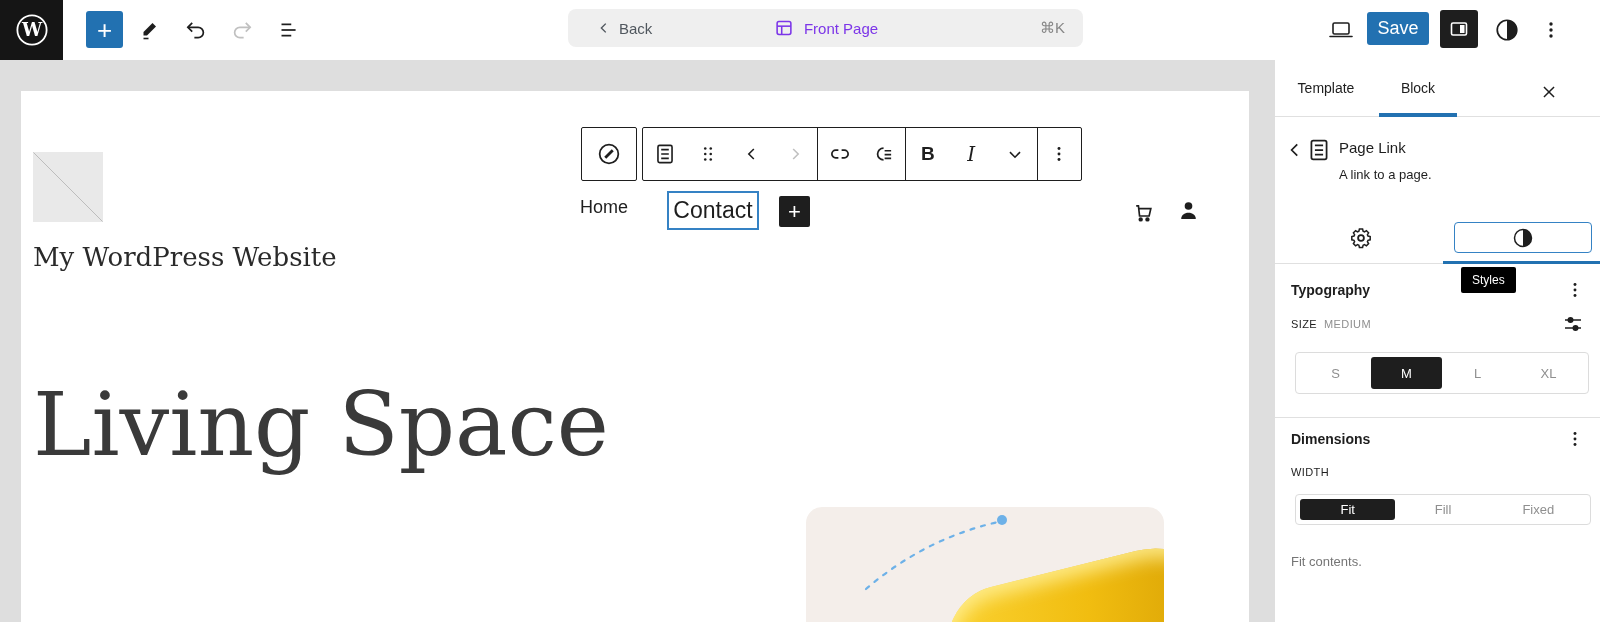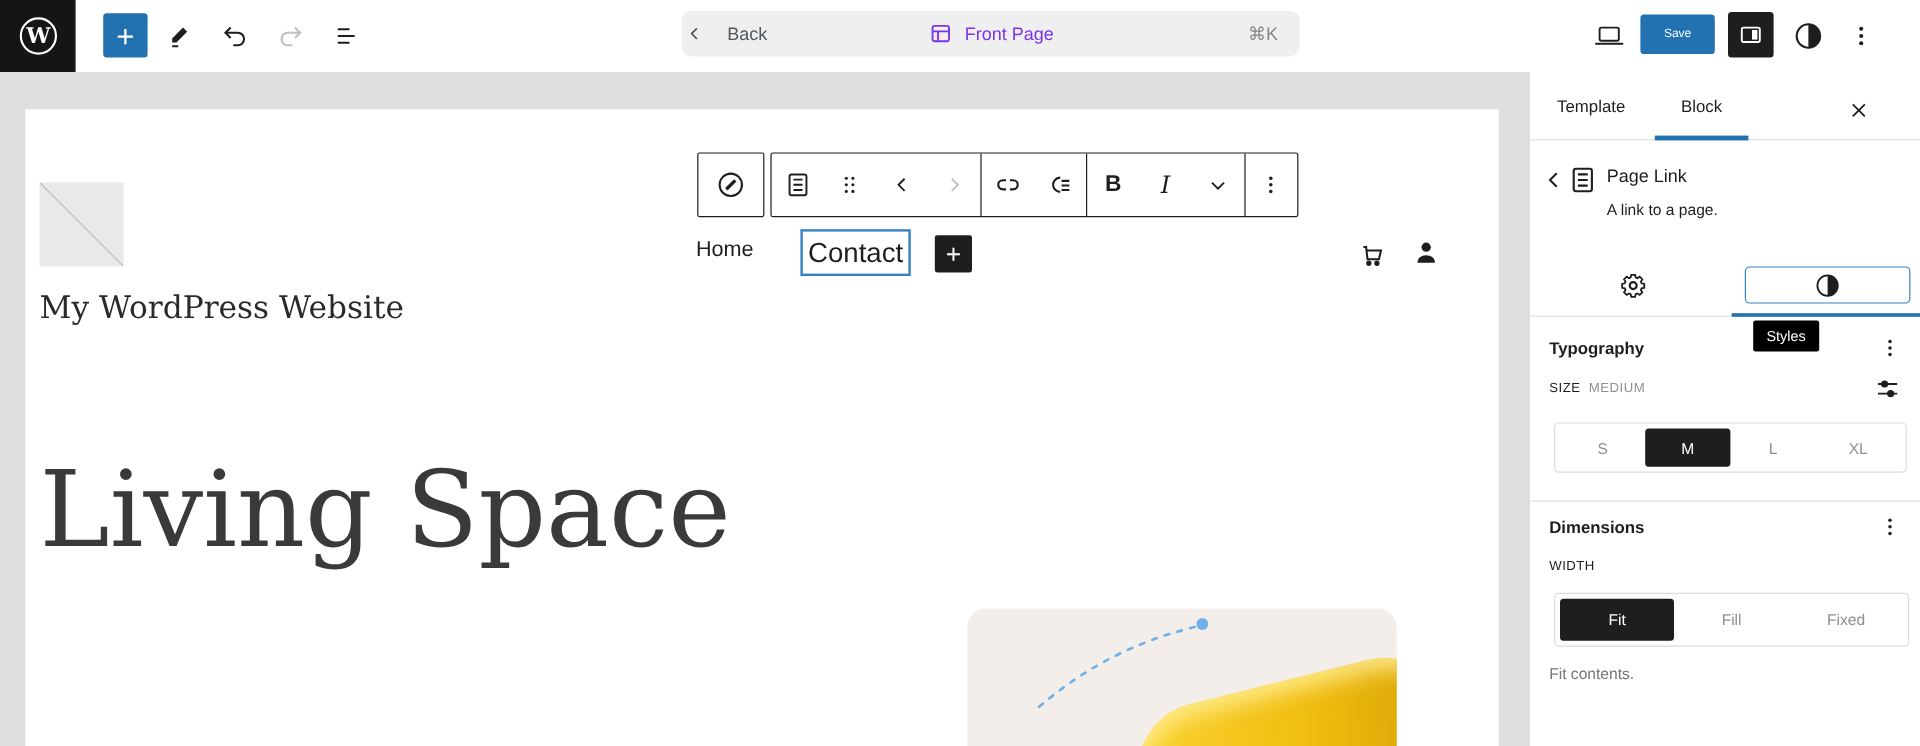--- a/index.html
+++ b/index.html
@@ -12,26 +12,26 @@
   #topbar { left:0; top:0; width:1600px; height:60px; background:#ffffff; }
   #wp-box { left:0; top:0; width:63px; height:60px; background:#151515; display:flex; align-items:center; justify-content:center; cursor:pointer; }
   .tb-btn { display:flex; align-items:center; justify-content:center; cursor:pointer; }
   #inserter { left:86px; top:11px; width:37px; height:37px; background:#2271b1; border-radius:3px; color:#fff; font-size:26px; font-weight:400; line-height:1; }
   #tool-pencil { left:134px; top:14px; width:32px; height:32px; }
   #tool-undo { left:180px; top:14px; width:32px; height:32px; }
   #tool-redo { left:226px; top:14px; width:32px; height:32px; }
   #tool-listview { left:272px; top:14px; width:32px; height:32px; }
 
   #doc-pill { left:568px; top:9px; width:515px; height:38px; background:#efefef; border-radius:8px; display:flex; align-items:center; cursor:pointer; }
-  #doc-pill .left { display:flex; align-items:center; gap:20px; padding-left:4px; color:#50575e; font-size:15px; }
+  #doc-pill .left { display:flex; align-items:center; gap:8px; padding-left:29px; color:#50575e; font-size:15px; }
   #doc-pill .center { position:absolute; left:0; right:0; display:flex; align-items:center; justify-content:center; gap:9px; color:#7c35e8; font-size:15px; pointer-events:none; }
   #doc-pill .right { margin-left:auto; padding-right:18px; color:#868686; font-size:15px; }
 
   #view-btn { left:1326px; top:16px; width:30px; height:28px; }
-  #save-btn { left:1367px; top:12px; width:62px; height:33px; background:#2271b1; border-radius:3px; color:#fff; font-size:10px; font-weight:500; }
+  #save-btn { left:1367px; top:12px; width:62px; height:33px; background:#2271b1; border-radius:3px; color:#fff; font-size:18px; font-weight:500; }
   #panel-btn { left:1440px; top:10px; width:38px; height:38px; background:#1e1e1e; border-radius:3px; }
   #styles-top-btn { left:1492px; top:16px; width:30px; height:28px; }
   #options-btn { left:1536px; top:16px; width:30px; height:28px; }
 
   
   #sidebar { left:1275px; top:60px; width:325px; height:562px; background:#ffffff; }
   #sb-tabrow { position:absolute; left:0; top:0; width:325px; height:57px; border-bottom:1px solid #e0e0e0; }
   .sb-tab { position:absolute; top:0; height:56px; display:flex; align-items:center; justify-content:center; font-size:14px; color:#1e1e1e; cursor:pointer; }
   #tab-template { left:14px; width:74px; }
   #tab-block { left:104px; width:78px; font-weight:500; }
@@ -58,21 +58,21 @@
   #size-settings { left:282px; top:250px; width:32px; height:28px; }
 
   .seg { border:1px solid #dcdcdc; border-radius:4px; background:#fff; display:flex; padding:4px; }
   .seg .opt { flex:1; display:flex; align-items:center; justify-content:center; font-size:13px; color:#8f8f8f; border-radius:3px; cursor:pointer; }
   .seg .opt.sel { background:#1e1e1e; color:#fff; font-weight:500; }
   #size-seg { left:20px; top:292px; width:294px; height:42px; }
   #section-divider { left:0; top:357px; width:325px; height:1px; background:#e0e0e0; }
   #dim-title { left:16px; top:371px; }
   #dim-menu { left:284px; top:365px; width:32px; height:28px; }
   #width-label { left:16px; top:406px; font-size:11px; font-weight:500; letter-spacing:0.4px; color:#1e1e1e; }
-  #width-seg { left:20px; top:434px; width:296px; height:45px; }
+  #width-seg { left:20px; top:434px; width:296px; height:31px; }
   #dim-help { left:16px; top:494px; font-size:13px; color:#757575; }
 
   
   #canvas { left:21px; top:91px; width:1228px; height:531px; background:#ffffff; overflow:hidden; }
   #banner { left:0; top:0; width:1228px; height:56px; background:#fc7a48; display:flex; align-items:center; justify-content:center; color:#fff; font-size:20px; font-weight:600; cursor:pointer; }
   #site-logo { left:12px; top:61px; width:70px; height:70px; background:#e9e9e9; cursor:pointer; }
   #site-title { left:12px; top:151px; font-family:"DejaVu Serif", serif; font-size:26px; color:#2a2a2a; cursor:pointer; }
   #nav-home { left:559px; top:106px; font-size:18px; color:#1e1e1e; cursor:pointer; }
   #nav-contact { left:646px; top:100px; width:92px; height:39px; border:2px solid #3582c4; display:flex; align-items:center; justify-content:center; font-size:23px; color:#1e1e1e; cursor:text; background:#fff; }
   #nav-appender { left:758px; top:105px; width:31px; height:31px; background:#1e1e1e; border-radius:2px; color:#fff; font-size:22px; display:flex; align-items:center; justify-content:center; cursor:pointer; }

